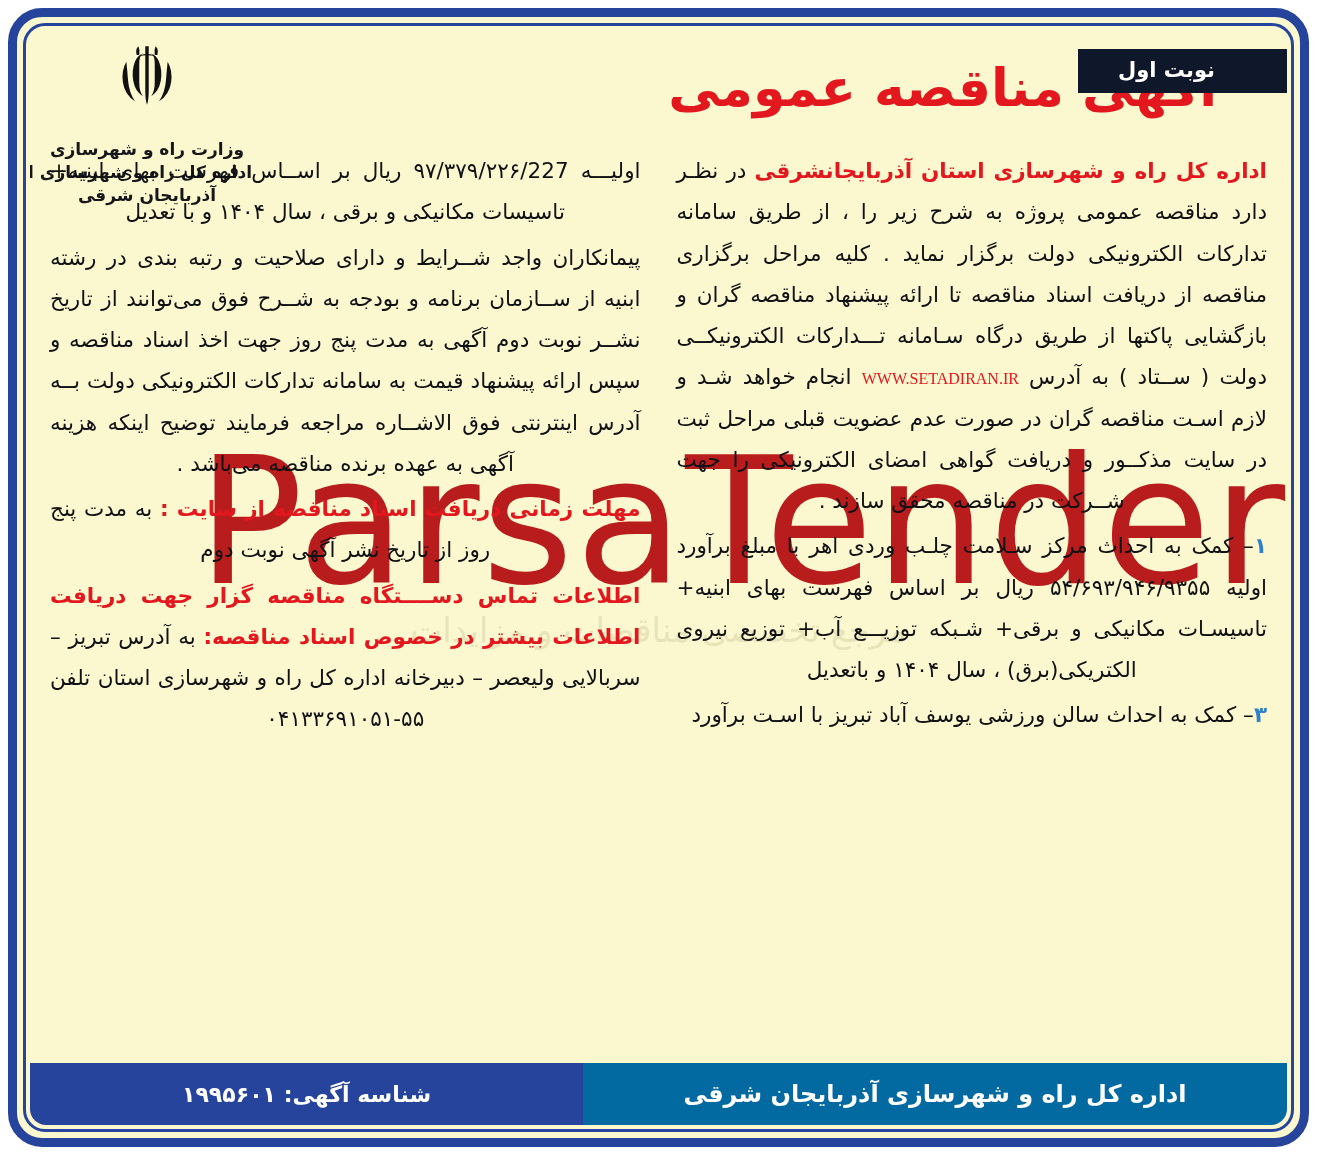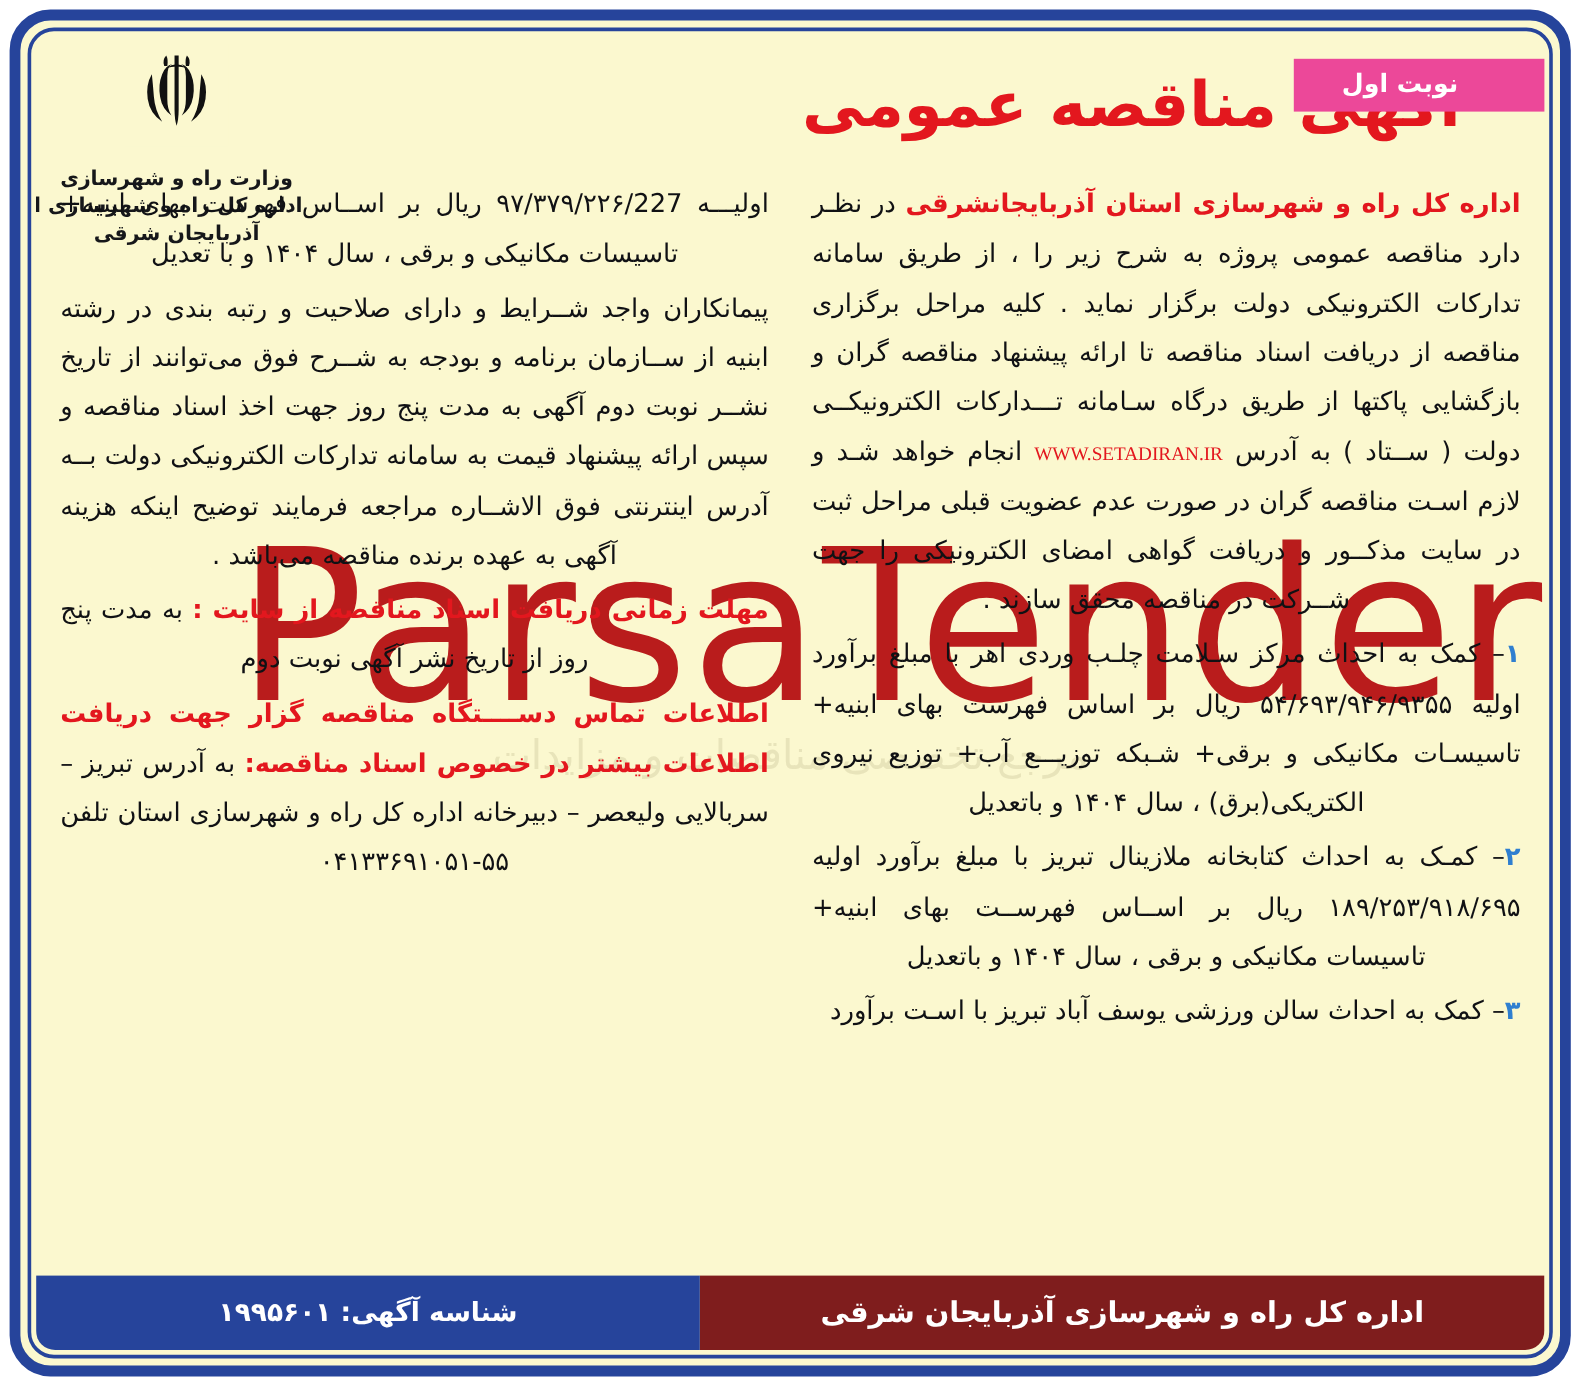--- a/index.html
+++ b/index.html
@@ -61,21 +61,21 @@
     color:#e8e4ba;
     letter-spacing:3px;
     pointer-events:none;
     z-index:0;
   }
 
   
   #notice-badge{
     position:absolute;
     right:-14px;top:19px;
-    background:#ec4899;
+    background:#0f172a;
     color:#ffffff;
     font-size:21px;
     font-weight:bold;
     padding:9px 86px 11px 40px;
     z-index:6;
     white-space:nowrap;
   }
 
   
   #header{
@@ -157,21 +157,21 @@
   #footer{
     position:absolute;
     left:0;right:0;bottom:0;
     height:62px;
     display:flex;
     flex-direction:row;
     z-index:5;
   }
   #footer-red{
     width:56%;
-    background:#7f1d1d;
+    background:#0369a1;
     color:#ffffff;
     font-size:24px;
     font-weight:bold;
     display:flex;
     align-items:center;
     justify-content:center;
   }
   #footer-blue{
     width:44%;
     background:#26449b;
@@ -227,23 +227,20 @@
 
       <div class="col right">
         <p class="para">
           <span class="bold-red">اداره کل راه و شهرسازی استان آذربایجانشرقی</span><span> در نظـر دارد مناقصه عمومی پروژه به شرح زیر را ، از طریق سامانه تدارکات الکترونیکی دولت برگزار نماید . کلیه مراحل برگزاری مناقصه از دریافت اسناد مناقصه تا ارائه پیشنهاد مناقصه گران و بازگشایی پاکتها از طریق درگاه سـامانه تـــدارکات الکترونیکــی دولت ( ســتاد ) به آدرس </span><span class="url">WWW.SETADIRAN.IR</span><span> انجام خواهد شـد و لازم اسـت مناقصه گران در صورت عدم عضویت قبلی مراحل ثبت در سایت مذکــور و دریافت گواهی امضای الکترونیکی را جهت شــرکت در مناقصه محقق سازند .</span>
         </p>
 
         <p class="para">
           <span class="num-marker">۱</span><span>– کمک به احداث مرکز سـلامت چلـب وردی اهر با مبلغ برآورد اولیه ۵۴/۶۹۳/۹۴۶/۹۳۵۵ ریال بر اساس فهرست بهای ابنیه+ تاسیسـات مکانیکی و برقی+ شـبکه توزیـــع آب+ توزیع نیروی الکتریکی(برق) ، سال ۱۴۰۴ و باتعدیل</span>
         </p>
 
-        <p class="para">
-          <span class="num-marker">۲</span><span>– کمـک به احداث کتابخانه ملازینال تبریز با مبلغ برآورد اولیه ۱۸۹/۲۵۳/۹۱۸/۶۹۵ ریال بر اســاس فهرســت بهای ابنیه+ تاسیسات مکانیکی و برقی ، سال ۱۴۰۴ و باتعدیل</span>
-        </p>
 
         <p class="para tight">
           <span class="num-marker">۳</span><span>– کمک به احداث سالن ورزشی یوسف آباد تبریز با اسـت برآورد</span>
         </p>
       </div>
 
       <div class="col left">
         <p class="para">اولیـــه ۹۷/۳۷۹/۲۲۶/227 ریال بر اســاس فهرست بهای ابنیه+ تاسیسات مکانیکی و برقی ، سال ۱۴۰۴ و با تعدیل</p>
 
 

